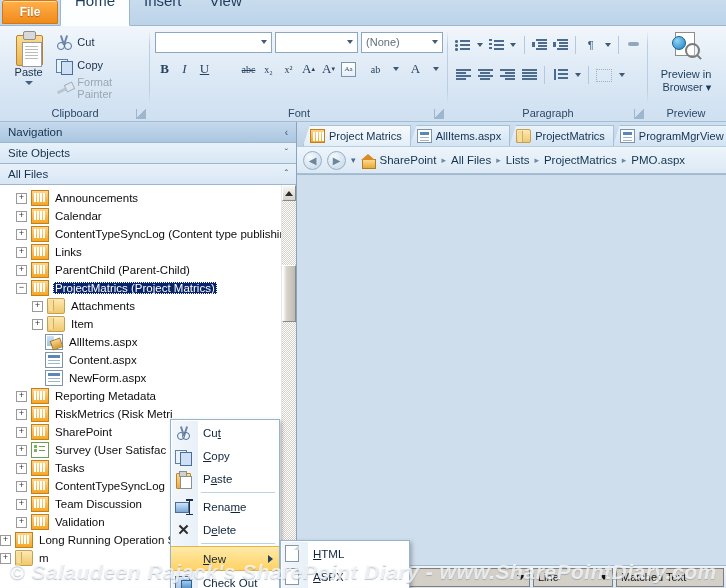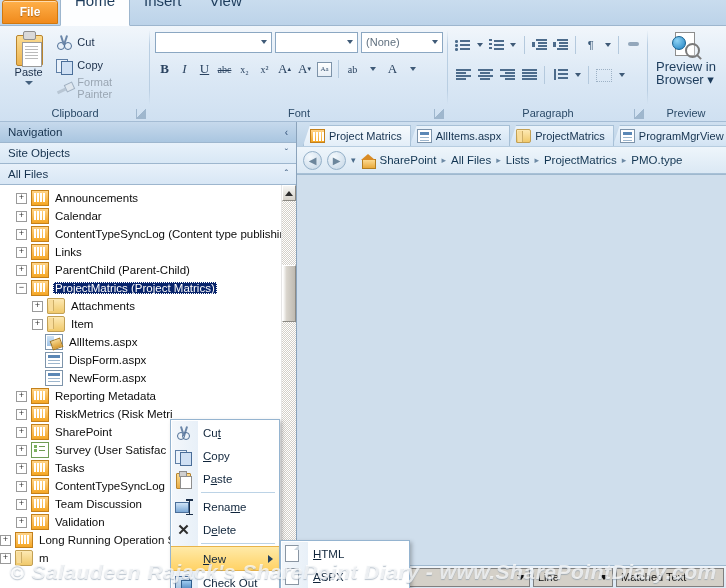--- a/index.html
+++ b/index.html
@@ -141,21 +141,21 @@
 
   
   .g-prev{width:76px;}
   .g-prev:after{display:none;}
   .prev-btn{width:100%;display:flex;flex-direction:column;align-items:center;padding-top:3px;}
   .prev-ico{width:30px;height:26px;position:relative;}
   .prev-ico .pg{position:absolute;left:4px;top:0;width:18px;height:22px;background:#fff;border:1px solid #8d8d8d;}
   .prev-ico .globe{position:absolute;left:1px;top:4px;width:12px;height:12px;border-radius:50%;background:radial-gradient(circle at 35% 30%,#8fd4f5,#1d7fc0);border:1px solid #14608f;}
   .prev-ico .mag{position:absolute;right:1px;bottom:0px;width:11px;height:11px;border:2px solid #7a7a7a;border-radius:50%;background:rgba(255,255,255,.3);}
   .prev-ico .mag:after{content:"";position:absolute;right:-4px;bottom:-2px;width:6px;height:2px;background:#7a7a7a;transform:rotate(45deg);}
-  .prev-lbl{font-size:13px;text-align:left;line-height:13px;margin-top:2px;color:#1d3c5c;}
+  .prev-lbl{font-size:11px;text-align:right;line-height:13px;margin-top:10px;color:#1d3c5c;}
 
   
   .main{flex:1;display:flex;min-height:0;position:relative;}
 
   
   .left{width:296px;display:flex;flex-direction:column;background:#bef264;border-right:1px solid #8ba3bb;}
   .pane-hdr{
     height:20px;display:flex;align-items:center;justify-content:space-between;
     padding:0 8px 0 8px;font-size:11.5px;color:#16324e;
     border-bottom:1px solid #9db6ce;
@@ -403,21 +403,21 @@
         <div class="font-row2">
           <div class="fb" style="font-weight:bold;">
               <span>B</span>
             </div>
           <div class="fb" style="font-style:italic;">
               <span>I</span>
             </div>
           <div class="fb" style="text-decoration:underline;">
               <span>U</span>
             </div>
-          <div class="fb sm" style="text-decoration:line-through;">
+          <div class="fb sm" style="text-decoration:line-through;margin-left:24px;">
               <span>abc</span>
             </div>
           <div class="fb sm">
               <span>x₂</span>
             </div>
           <div class="fb sm">
               <span>x²</span>
             </div>
           <div class="fb">
               <span>A</span>
@@ -652,21 +652,21 @@
               <span class="lbl">Item</span>
             </div>
             <div class="tr ind2">
               <span class="exp none"></span>
               <span class="ic ic-all"></span>
               <span class="lbl">AllItems.aspx</span>
             </div>
             <div class="tr ind2">
               <span class="exp none"></span>
               <span class="ic ic-aspx"></span>
-              <span class="lbl">DispForm.aspx</span>
+              <span class="lbl">Content.aspx</span>
             </div>
             <div class="tr ind2">
               <span class="exp none"></span>
               <span class="ic ic-aspx"></span>
               <span class="lbl">NewForm.aspx</span>
             </div>
             <div class="tr ind1">
               <span class="exp">+</span>
               <span class="ic ic-list"></span>
               <span class="lbl">Reporting Metadata</span>
@@ -751,21 +751,21 @@
         <span style="color:#4b6c8b;font-size:9px;">▾</span>
         <span class="home-ico"></span>
         <span>SharePoint</span>
         <span class="bc-sep">▸</span>
         <span>All Files</span>
         <span class="bc-sep">▸</span>
         <span>Lists</span>
         <span class="bc-sep">▸</span>
         <span>ProjectMatrics</span>
         <span class="bc-sep">▸</span>
-        <span>PMO.type</span>
+        <span>PMO.aspx</span>
       </div>
       <div class="editor"></div>
       <div class="findbar">
         <div class="fb-combo fb-flex">
           <span></span>
           <span class="ar">
               <i></i>
             </span>
         </div>
         <div class="fb-combo" style="width:72px;">

